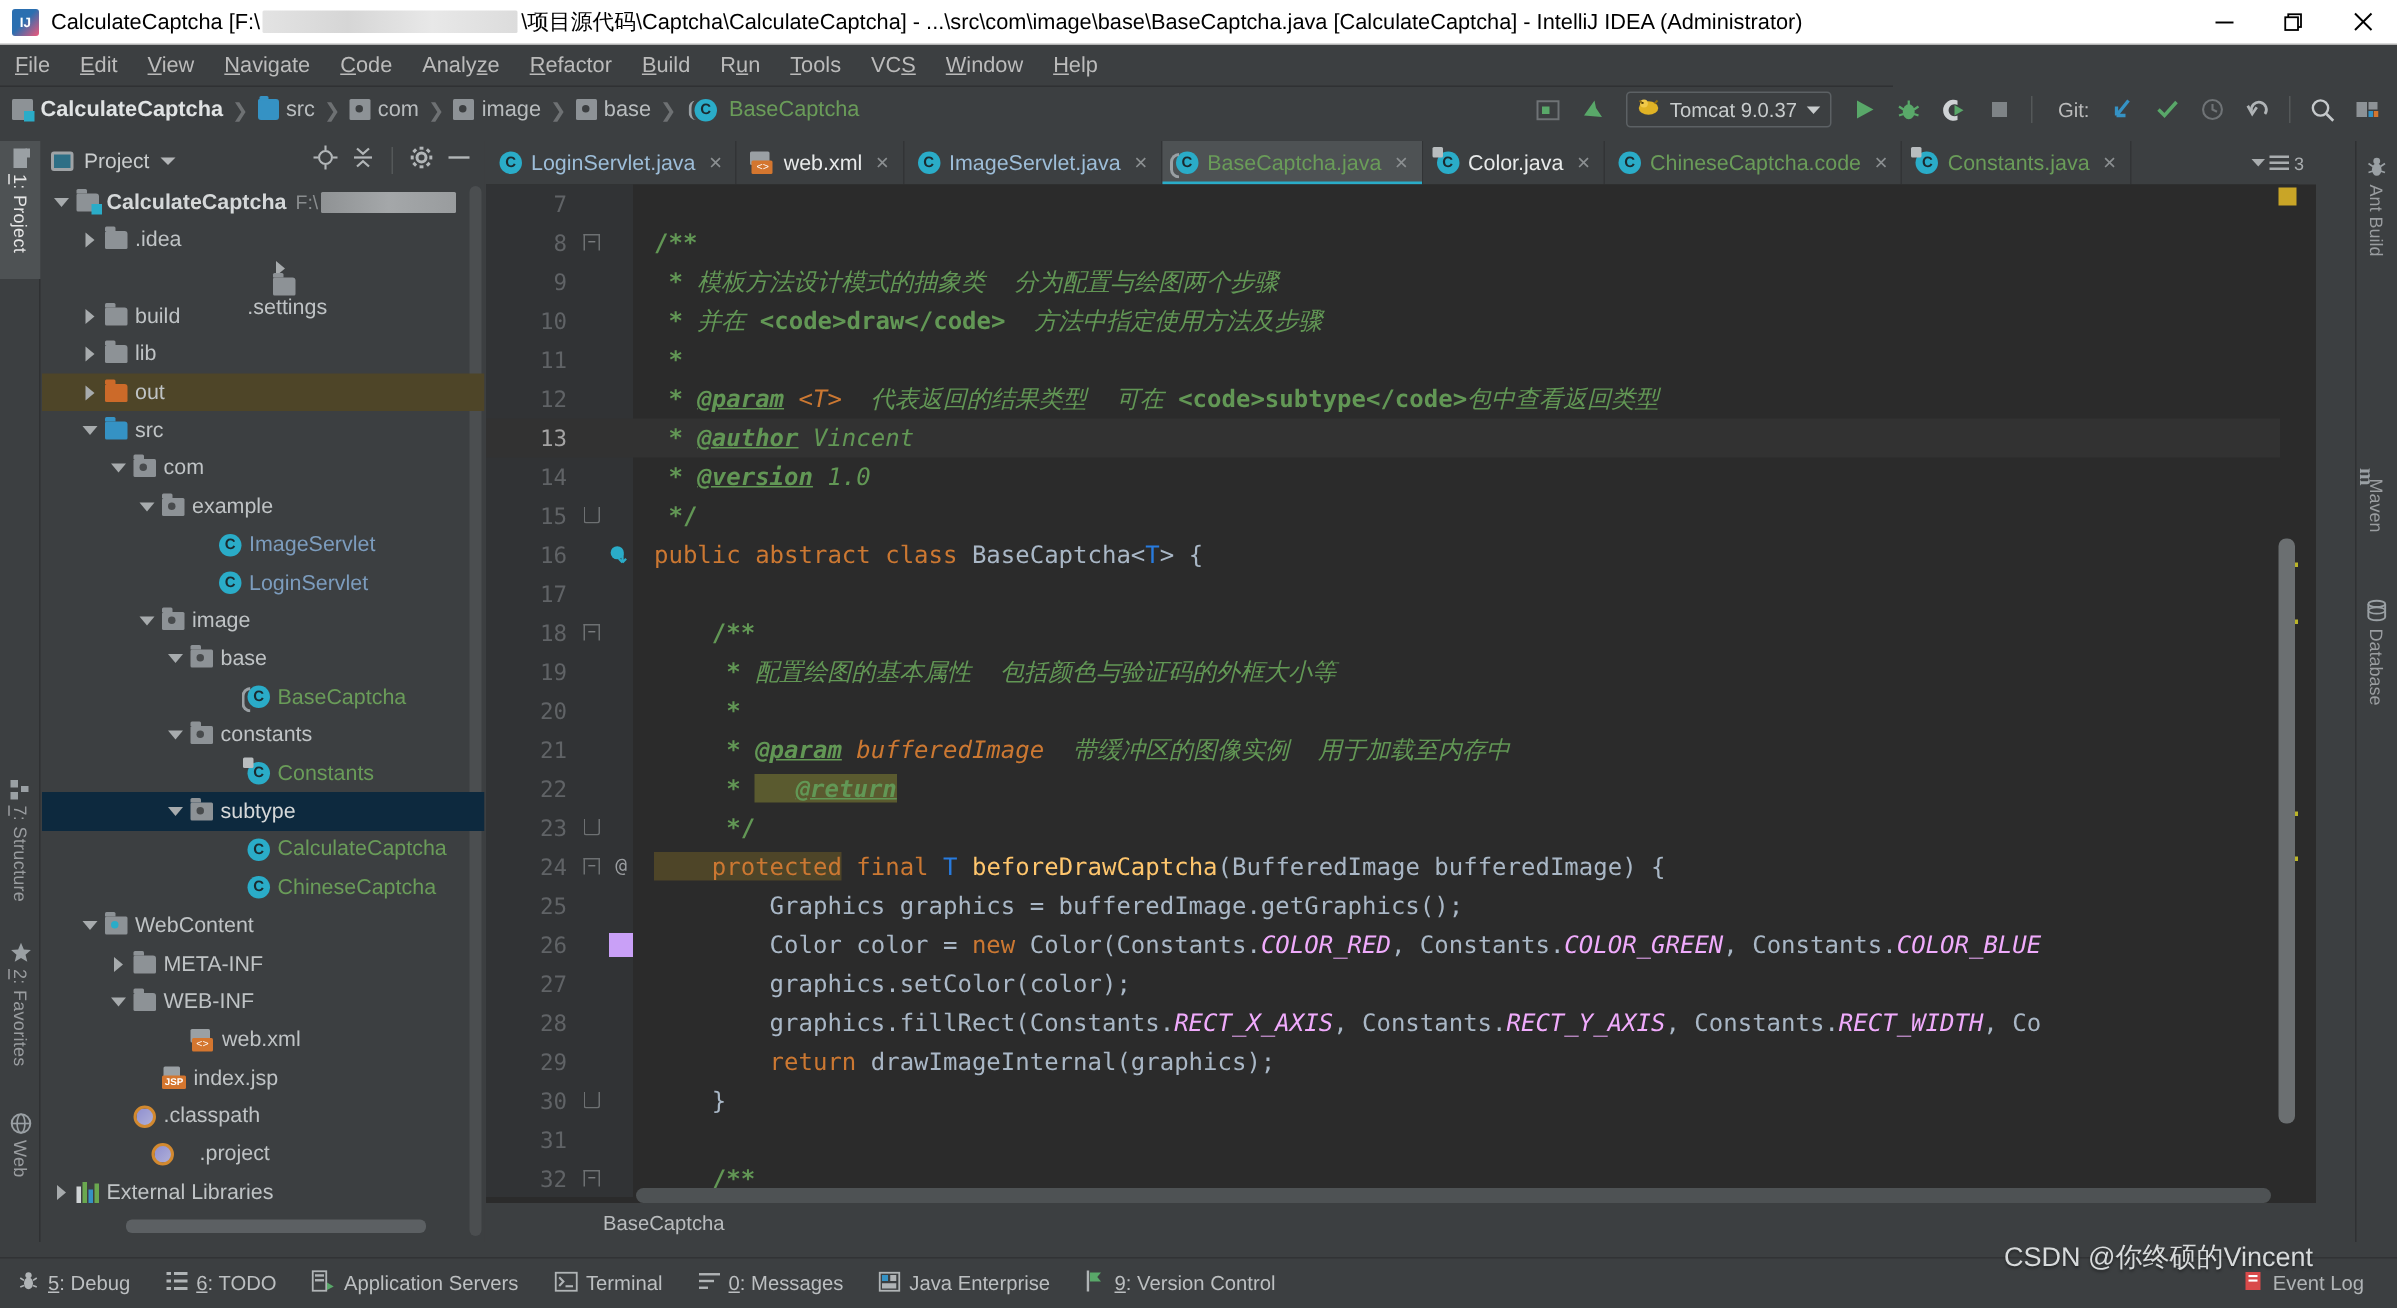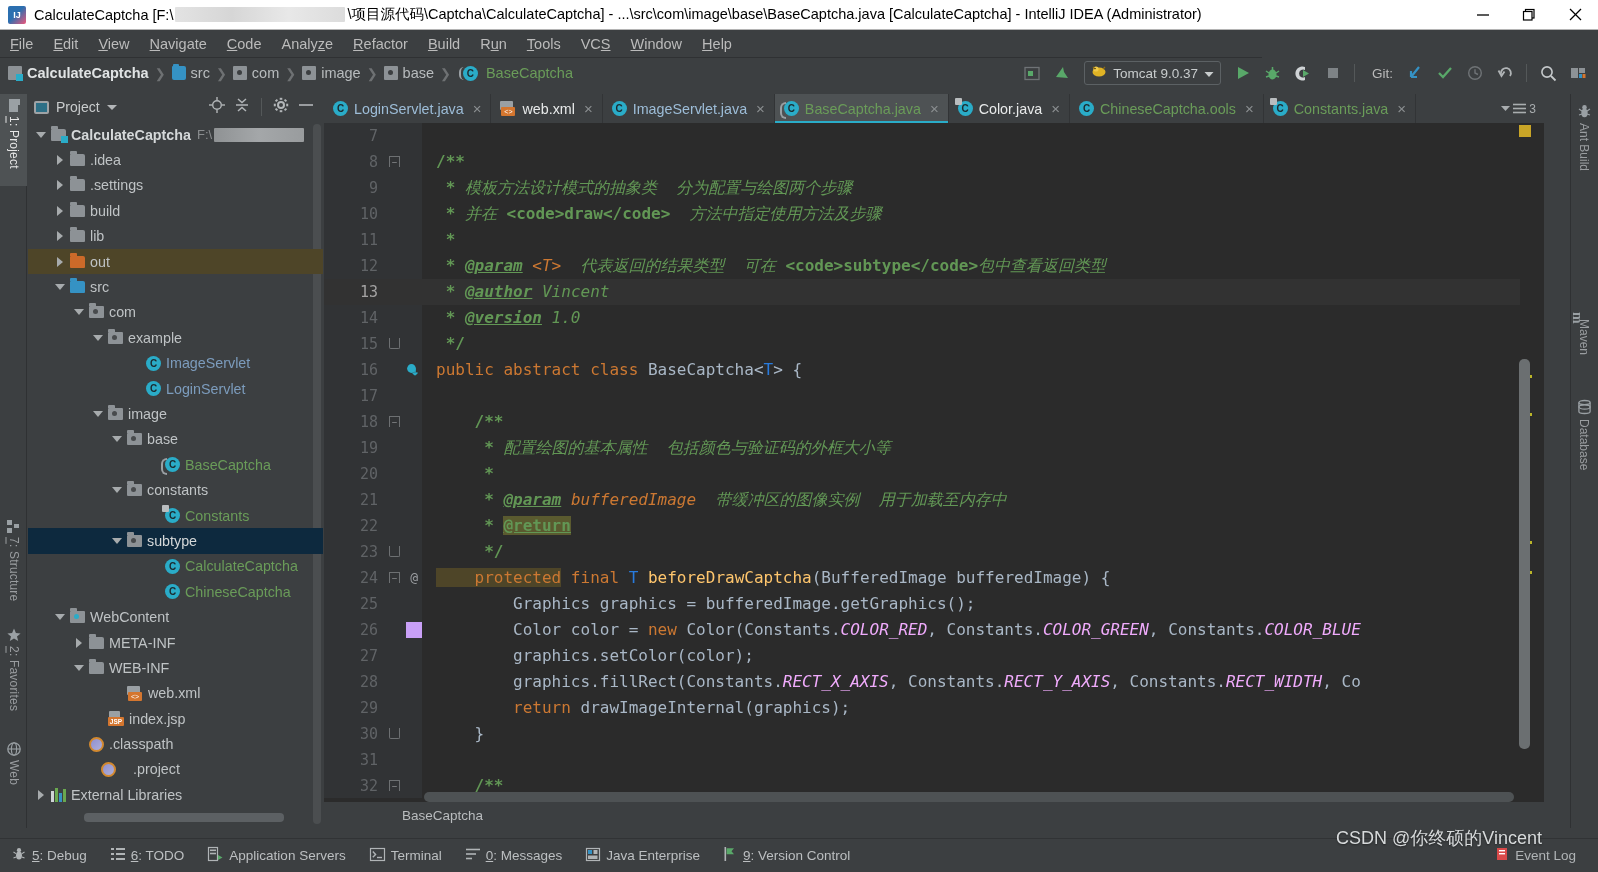--- a/index.html
+++ b/index.html
@@ -228,21 +228,21 @@
   .c-doc { color:#629755; font-style:italic; }
   .c-doc-b { color:#629755; font-weight:bold; font-style:normal;}
   .c-tag { color:#629755; font-weight:bold; text-decoration:underline; font-style:italic;}
   .c-param { color:#cc7832; font-style:italic; }
   .c-kw { color:#cc7832; }
   .c-type { color:#a9b7c6; }
   .c-gen { color:#287bde; }
   .c-fn { color:#ffc66d; }
   .c-static { color:#f0abfc; font-style:italic; }
   .c-hl { background:#4e4528; }
-  .c-retmark{ background:#5a5a2f; color:#629755; font-weight:bold; text-decoration:underline; }
+  .c-retmark{ background:#5a5a2f; color:#629755; font-weight:bold; text-decoration:underline; font-style:italic;padding-left:27px;}
   .c-white{ color:#a9b7c6; }
 
   .editor-hsb{
     position:absolute; left:100px; bottom:26px; width:1090px; height:10px;
     background:#4e5254; border-radius:5px;
   }
   .errstripe {
     position:absolute; right:12px; top:29px; width:12px; height:675px; background:#2b2b2b;
   }
   .es-mark{ position:absolute; right:0; width:10px; height:3px; background:#bbb529; }
@@ -556,21 +556,21 @@
           <span class="folder mod"></span>
           <span class="tlabel" style="color: rgb(213, 216, 217); font-weight: bold;">CalculateCaptcha</span>
           <span class="tsub">F:\</span>
           <span style="display: inline-block; height: 14px; width: 90px; margin-left: 2px; background: linear-gradient(90deg, rgb(143, 146, 148), rgb(164, 167, 169), rgb(153, 156, 158)); border-radius: 1px;"></span>
         </div>
         <div class="trow" style="padding-left: 27px;">
           <span class="tri right"></span>
           <span class="folder"></span>
           <span class="tlabel" style="color: rgb(191, 195, 197);">.idea</span>
         </div>
-        <div class="trow" style="padding-left: 27px;">
+        <div class="trow" style="padding-left: 27px; flex-direction: column;">
           <span class="tri right"></span>
           <span class="folder"></span>
           <span class="tlabel" style="color: rgb(191, 195, 197);">.settings</span>
         </div>
         <div class="trow" style="padding-left: 27px;">
           <span class="tri right"></span>
           <span class="folder"></span>
           <span class="tlabel" style="color: rgb(191, 195, 197);">build</span>
         </div>
         <div class="trow" style="padding-left: 27px;">
@@ -719,21 +719,21 @@
           <span class="tname green">BaseCaptcha.java</span>
           <span class="xclose">×</span>
         </div>
         <div class="etab">
           <span class="clsic fin"></span>
           <span class="tname white">Color.java</span>
           <span class="xclose">×</span>
         </div>
         <div class="etab">
           <span class="clsic"></span>
-          <span class="tname green">ChineseCaptcha.ools</span>
+          <span class="tname green">ChineseCaptcha.code</span>
           <span class="xclose">×</span>
         </div>
         <div class="etab">
           <span class="clsic fin"></span>
           <span class="tname green">Constants.java</span>
           <span class="xclose">×</span>
         </div>
         <div class="tabs-extra">
         <svg width="9" height="7" viewBox="0 0 9 7">
             <path d="M0 1 L4.5 6 L9 1 Z" fill="#a9adaf"></path>

